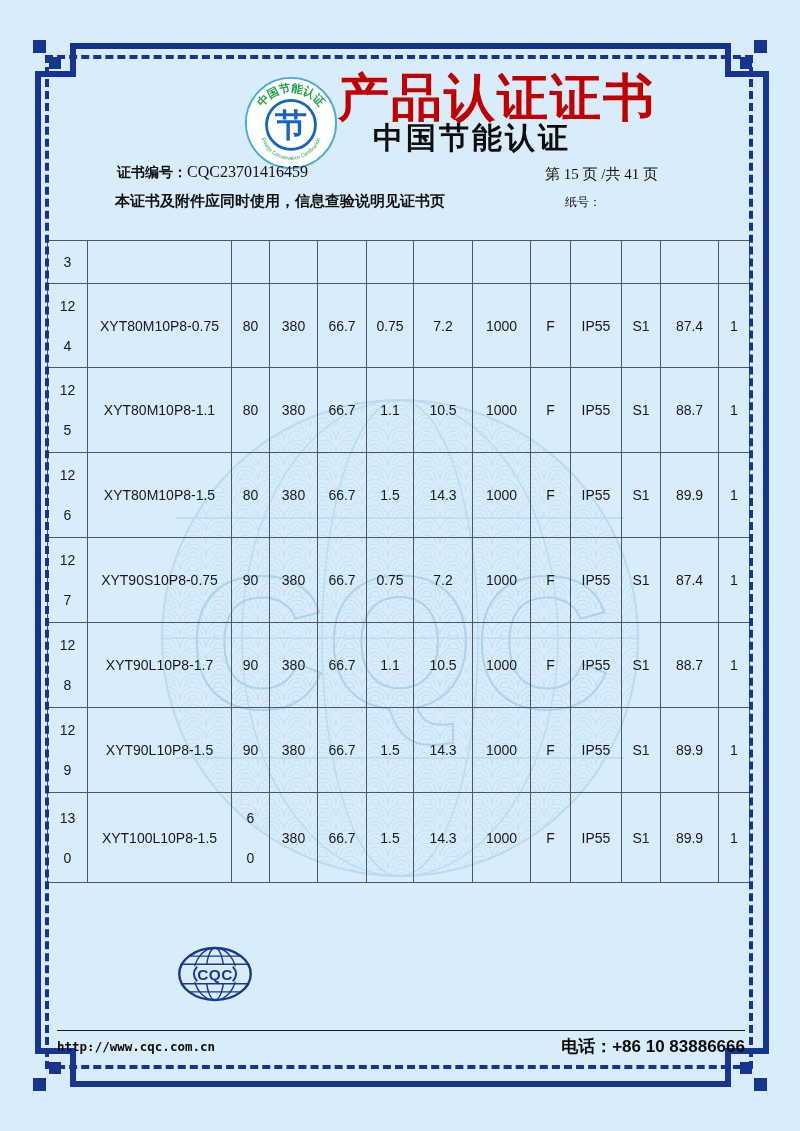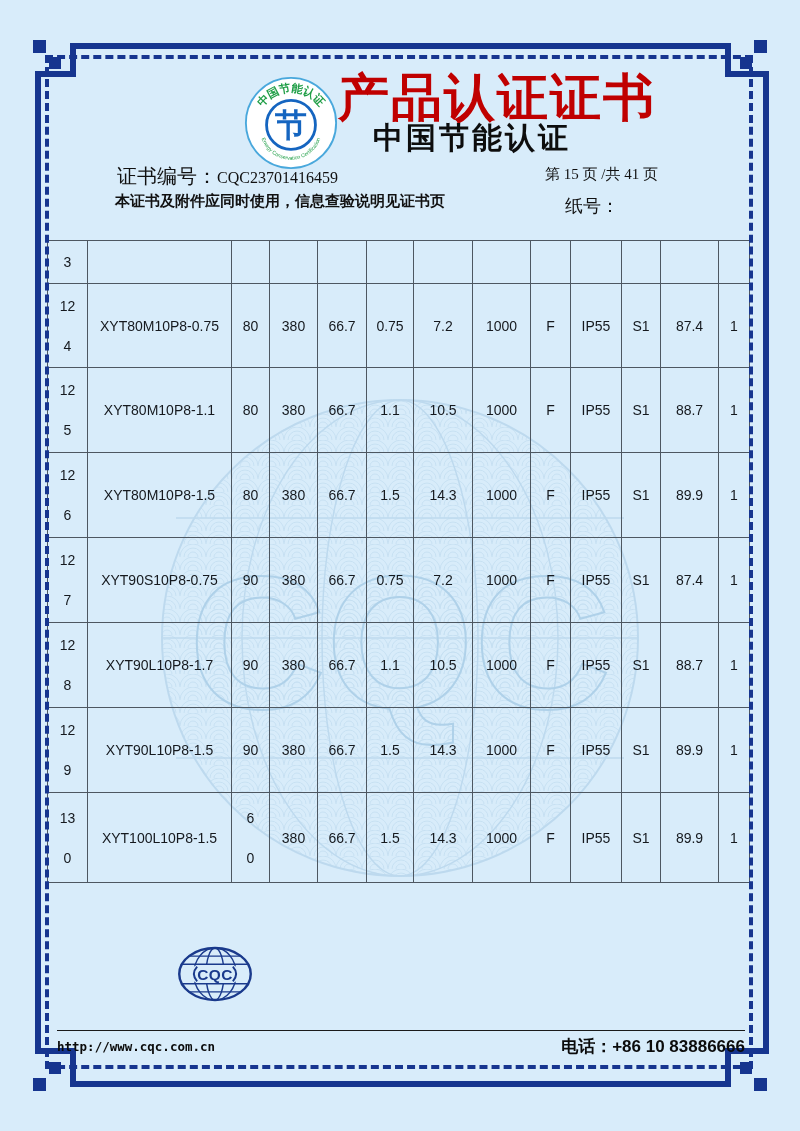--- a/index.html
+++ b/index.html
@@ -15,24 +15,24 @@
   .sq{position:absolute;background:#16358f;z-index:4;}
   .dashed-frame{
     position:absolute;left:45px;top:55px;width:708px;height:1014px;
     border:4px dashed #16358f;box-sizing:border-box;z-index:3;pointer-events:none;
   }
   
   .title-block{position:absolute;left:338px;top:76px;width:268px;text-align:center;z-index:5;}
   .title{font-size:51px;font-weight:bold;letter-spacing:2px;color:#c00000;line-height:44px;white-space:nowrap;}
   .subtitle{font-size:30px;font-weight:bold;letter-spacing:3px;color:#0d0d0d;line-height:36px;white-space:nowrap;}
   .certline{position:absolute;left:117px;top:163px;font-family:"Liberation Serif", serif;font-size:16px;z-index:5;}
-  .certline .lbl{font-weight:normal;font-size:20px;}
+  .certline .lbl{font-weight:bold;font-size:14px;}
   .pageinfo{position:absolute;left:545px;top:165px;font-family:"Liberation Serif", serif;font-size:15px;z-index:5;}
   .noteline{position:absolute;left:115px;top:192px;font-size:15px;font-weight:bold;z-index:5;}
-  .paperno{position:absolute;left:565px;top:194px;font-size:18px;z-index:5;}
+  .paperno{position:absolute;left:565px;top:194px;font-size:12px;z-index:5;}
   
   table.spec{
     position:absolute;left:47px;top:240px;width:702px;z-index:2;
     border-collapse:collapse;table-layout:fixed;background:transparent;
   }
   table.spec td{
     border:1px solid #4d5761;font-size:14px;text-align:center;vertical-align:middle;
     padding:0;overflow:hidden;color:#15191e;
   }
   td.model{text-align:left;padding-left:9px;}

